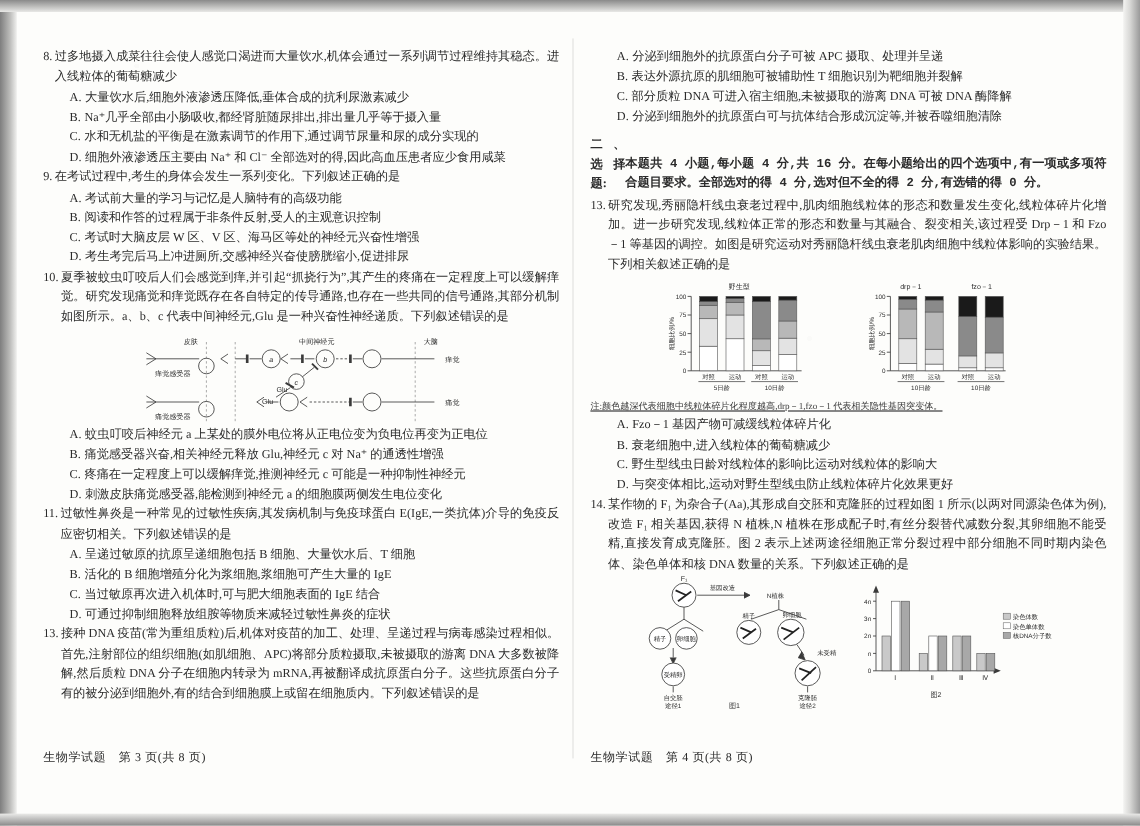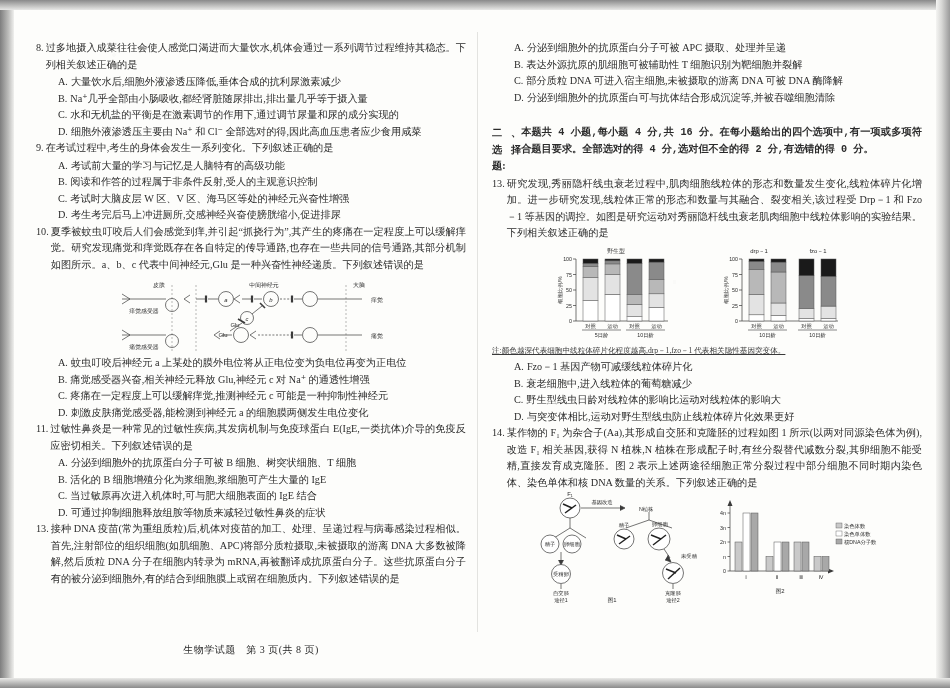--- a/index.html
+++ b/index.html
@@ -21,25 +21,25 @@
   .divider{
     position:absolute;left:463px;top:22px;width:1px;height:600px;
     background:#e3e3e0;
   }
   .q{display:flex;margin-bottom:1px;}
   .qnum{flex:0 0 auto;white-space:nowrap;padding-right:2px;}
   .qbody{flex:1 1 auto;}
   .opt{padding-left:22px;display:flex;}
   .optk{flex:0 0 auto;padding-right:3px;}
   .optt{flex:1 1 auto;}
-  .sec{display:flex;font-weight:bold;margin:19px 0 1px 0;}
+  .sec{display:flex;font-weight:bold;margin:7px 0 1px 0;align-items:flex-end;}
   .sec .sbody{flex:1 1 auto;font-family:Liberation Mono, monospace;}
   .note{font-size:7.6px;line-height:1.4;color:#3a3a3a;margin:2px 0 3px 0;text-decoration:underline;}
   .footer{
-    position:absolute;bottom:21px;width:430px;text-align:center;
+    position:absolute;bottom:40px;width:430px;
     font-size:10px;letter-spacing:.5px;color:#2b2b2b;
   }
   .footL{left:22px;}
   .footR{left:478px;}
 
   
   .fig-neural{position:relative;height:76px;margin:4px 0 2px 0;}
   .fig-neural svg{position:absolute;left:78px;top:0;}
 
   
@@ -76,21 +76,21 @@
 
 <div class="page">
   <div class="sheet">
 
     <div class="divider"></div>
 
     <div class="col colL">
 
       <div class="q">
         <span class="qnum">8.</span>
-        <span class="qbody">过多地摄入成菜往往会使人感觉口渴进而大量饮水,机体会通过一系列调节过程维持其稳态。下列相关叙述正确的是</span>
+        <span class="qbody">过多地摄入成菜往往会使人感觉口渴进而大量饮水,机体会通过一系列调节过程维持其稳态。进入线粒体的葡萄糖减少</span>
       </div>
       <div class="opt">
         <span class="optk">A.</span>
         <span class="optt">大量饮水后,细胞外液渗透压降低,垂体合成的抗利尿激素减少</span>
       </div>
       <div class="opt">
         <span class="optk">B.</span>
         <span class="optt">Na⁺几乎全部由小肠吸收,都经肾脏随尿排出,排出量几乎等于摄入量</span>
       </div>
       <div class="opt">
@@ -211,21 +211,21 @@
         <span class="optk">D.</span>
         <span class="optt">刺激皮肤痛觉感受器,能检测到神经元 a 的细胞膜两侧发生电位变化</span>
       </div>
 
       <div class="q">
         <span class="qnum">11.</span>
         <span class="qbody">过敏性鼻炎是一种常见的过敏性疾病,其发病机制与免疫球蛋白 E(IgE,一类抗体)介导的免疫反应密切相关。下列叙述错误的是</span>
       </div>
       <div class="opt">
         <span class="optk">A.</span>
-        <span class="optt">分泌到细胞外的抗原蛋白分子可被 B 细胞、树突状细胞、T 细胞</span>
+        <span class="optt">呈递过敏原的抗原呈递细胞包括 B 细胞、大量饮水后、T 细胞</span>
       </div>
       <div class="opt">
         <span class="optk">B.</span>
         <span class="optt">活化的 B 细胞增殖分化为浆细胞,浆细胞可产生大量的 IgE</span>
       </div>
       <div class="opt">
         <span class="optk">C.</span>
         <span class="optt">当过敏原再次进入机体时,可与肥大细胞表面的 IgE 结合</span>
       </div>
       <div class="opt">
@@ -533,20 +533,21 @@
               </g>
             </g>
           </g>
 
           <text x="120" y="110" class="tiny2" fill="#2b2b2b" text-anchor="middle" font-family="'Liberation Sans',sans-serif">图1</text>
           <text x="288" y="101" class="tiny2" fill="#2b2b2b" text-anchor="middle" font-family="'Liberation Sans',sans-serif">图2</text>
         </svg>
       </div>
     </div>
 
+    <div class="footer footR">生物学试题　第 4 页(共 8 页)</div>
 
   </div>
 
   <div class="grain"></div>
   <div class="edgeL"></div>
   <div class="edgeT"></div>
   <div class="edgeR"></div>
   <div class="edgeB"></div>
 </div>
 

